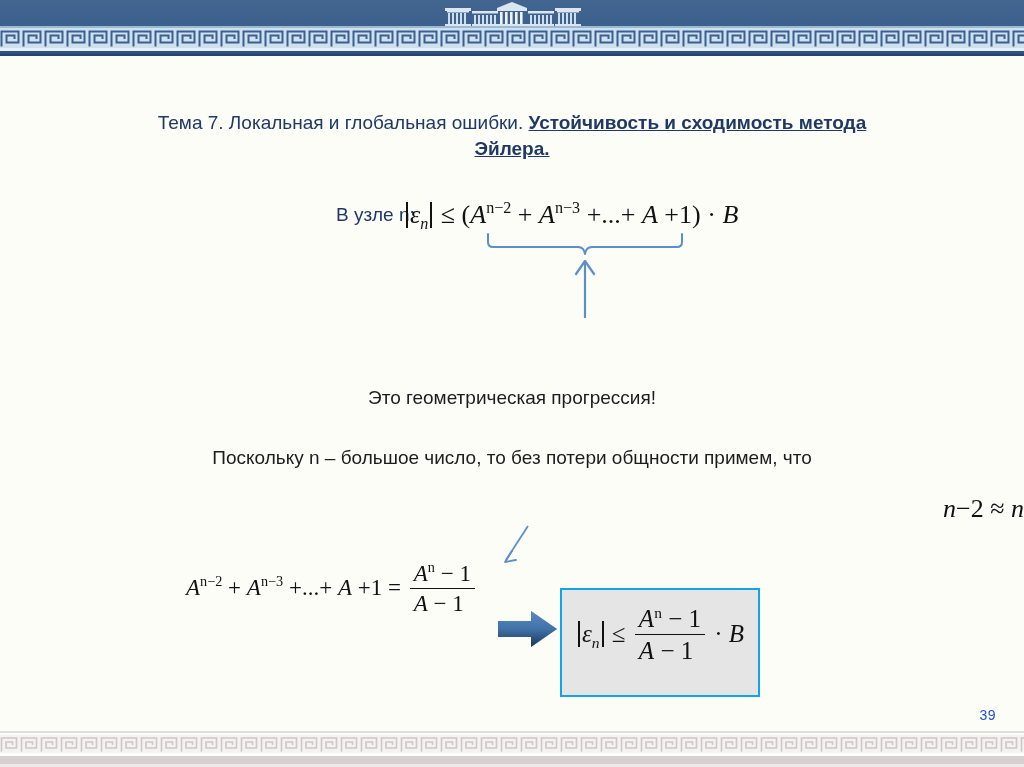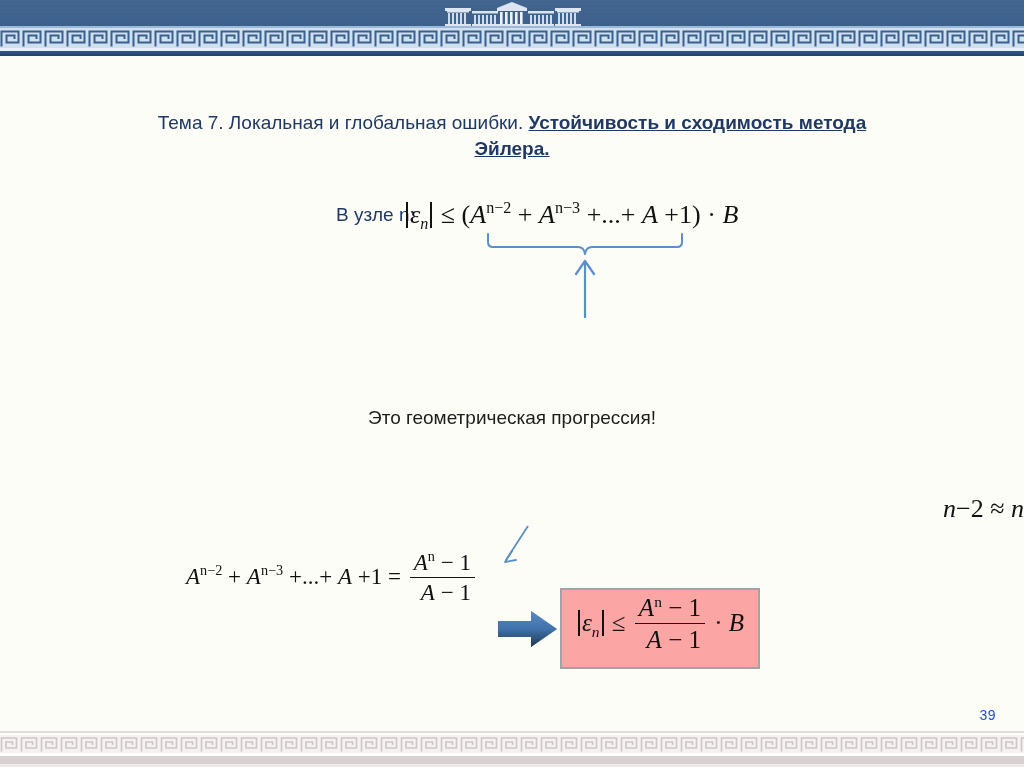--- a/index.html
+++ b/index.html
@@ -183,21 +183,21 @@
 
   .line-text {
     position: absolute;
     width: 1024px;
     text-align: center;
     font-size: 19px;
     color: #1c1c1c;
     font-family: "Liberation Sans", sans-serif;
   }
   .t-q1   { top: 273px; }
-  .t-q2   { top: 331px; margin-top: 20px; }
+  .t-q2   { top: 331px; }
   .t-q3   { top: 391px; }
 
   
   .formula-approx {
     position: absolute;
     left: 0;
     top: 438px;
     width: 1024px;
     text-align: right;
     font-size: 26px;
@@ -214,43 +214,43 @@
   .sum-row {
     position: absolute;
     left: 186px;
     top: 494px;
     font-size: 23px;
     white-space: nowrap;
   }
   .frac {
     display: inline-block;
     vertical-align: middle;
-    text-align: right;
-    margin: 0 3px;
+    text-align: left;
+    margin: 11px 3px;
     position: relative;
     top: -2px;
   }
   .frac .num { display:block; padding: 0 4px 1px 4px; }
   .frac .den { display:block; padding: 2px 4px 0 4px; border-top: 1.4px solid #111; }
 
   .big-arrow {
     position: absolute;
     left: 497px;
     top: 553px;
     width: 62px;
     height: 40px;
   }
 
   .boxed-formula {
     position: absolute;
     left: 560px;
     top: 532px;
-    border: 2px solid #a3a3a3;
-    background: #fca5a5;
-    padding: 5px 14px 11px 14px;
+    border: 2px solid #0ea5e9;
+    background: #e5e5e5;
+    padding: 5px 14px 17px 14px;
     font-size: 25px;
     white-space: nowrap;
   }
 </style>
 </head>
 <body>
 
 <div class="top-banner">
   <div class="banner-bg-grad"></div>
 
@@ -366,20 +366,21 @@
   </div>
 
   <div class="arrow-up">
     <svg width="40" height="62" viewBox="0 0 40 62" xmlns="http://www.w3.org/2000/svg">
       <path d="M20,62 L20,6" fill="none" stroke="#5b8fc7" stroke-width="2.2"></path>
       <path d="M11,18 L20,5 L29,18" fill="none" stroke="#5b8fc7" stroke-width="2.2" stroke-linecap="round" stroke-linejoin="round"></path>
     </svg>
   </div>
 
   <div class="line-text t-q2">Это геометрическая прогрессия!</div>
+  <div class="line-text t-q3">Поскольку n – большое число, то без потери общности примем, что</div>
 
   <div class="formula-approx math">
     <span class="mi">n</span><span>−</span><span>2</span>
     <span>≈</span>
     <span class="mi">n</span>
   </div>
 
   <div class="approx-arrow">
     <svg width="38" height="42" viewBox="0 0 38 42" xmlns="http://www.w3.org/2000/svg">
       <path d="M30,2 L8,36" fill="none" stroke="#5b8fc7" stroke-width="1.8"></path>

